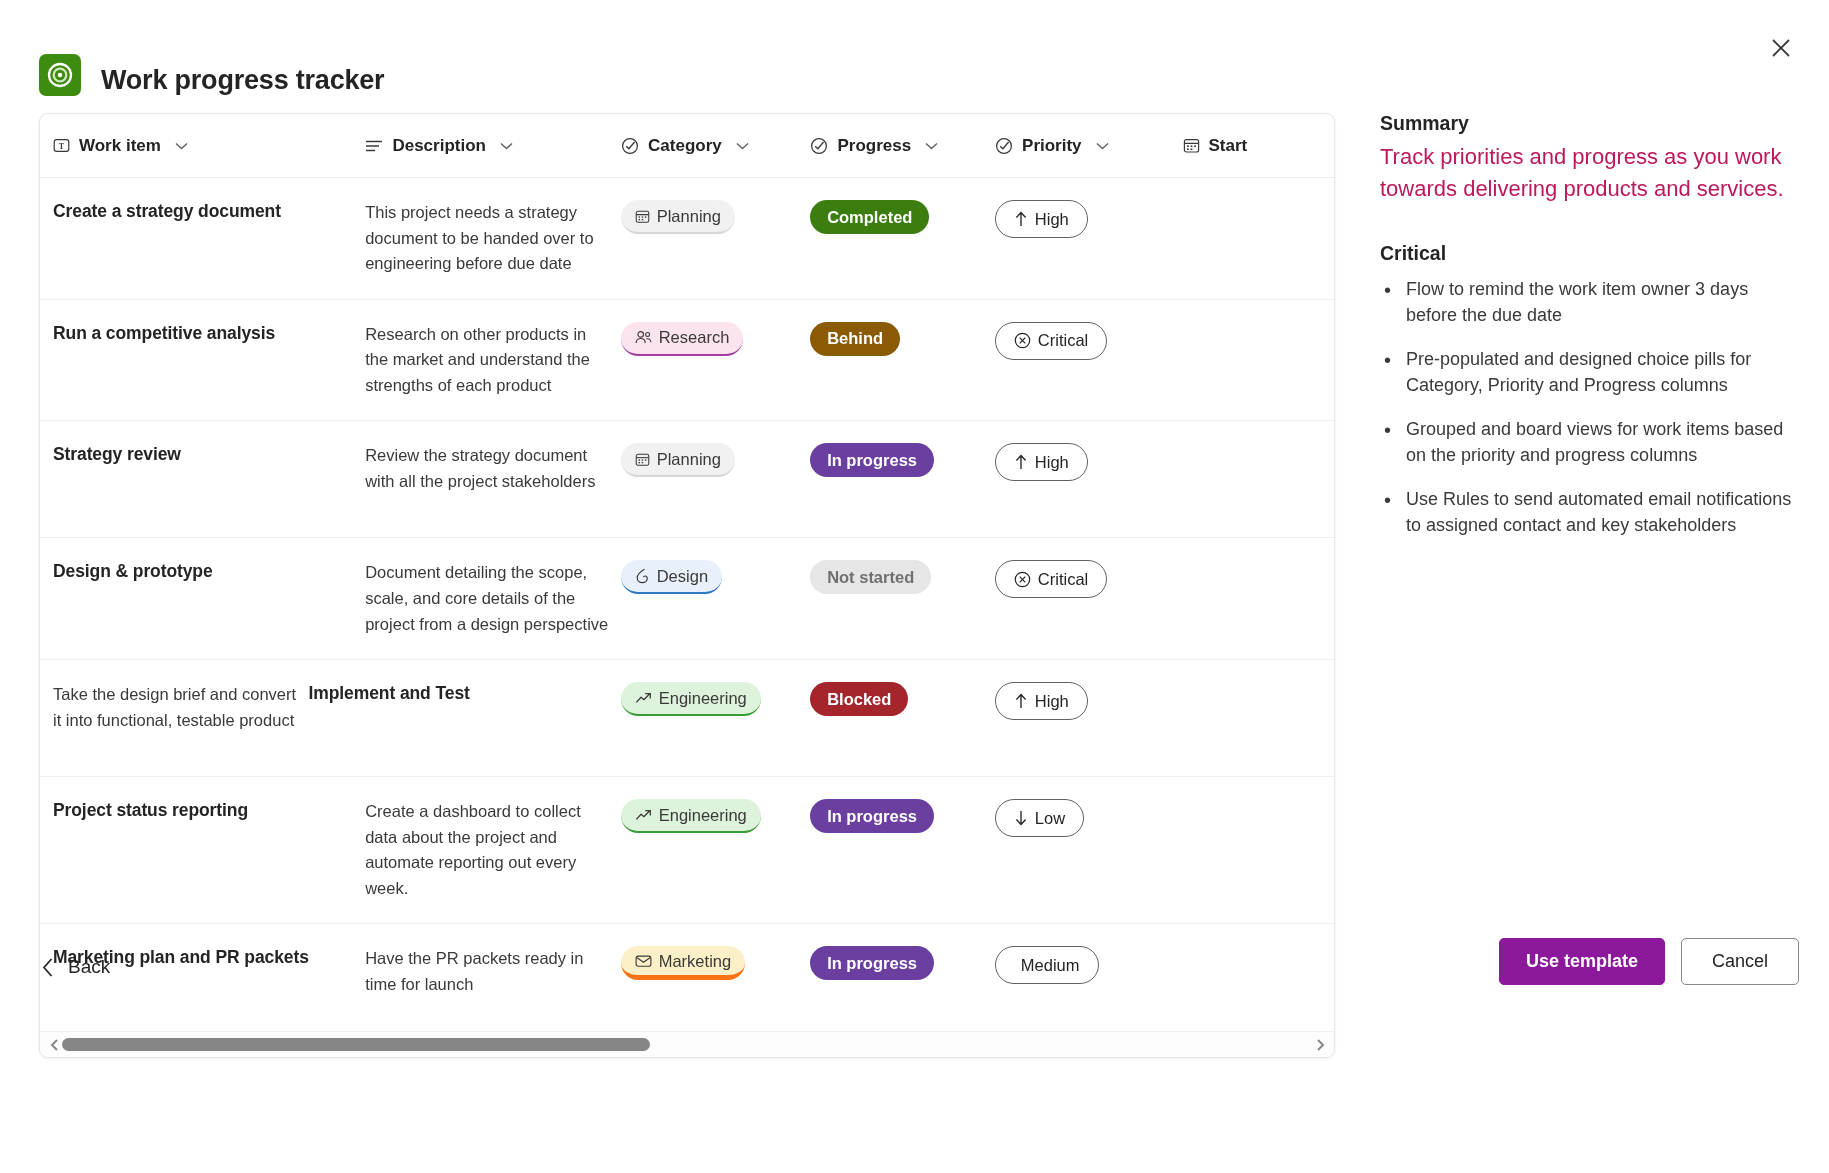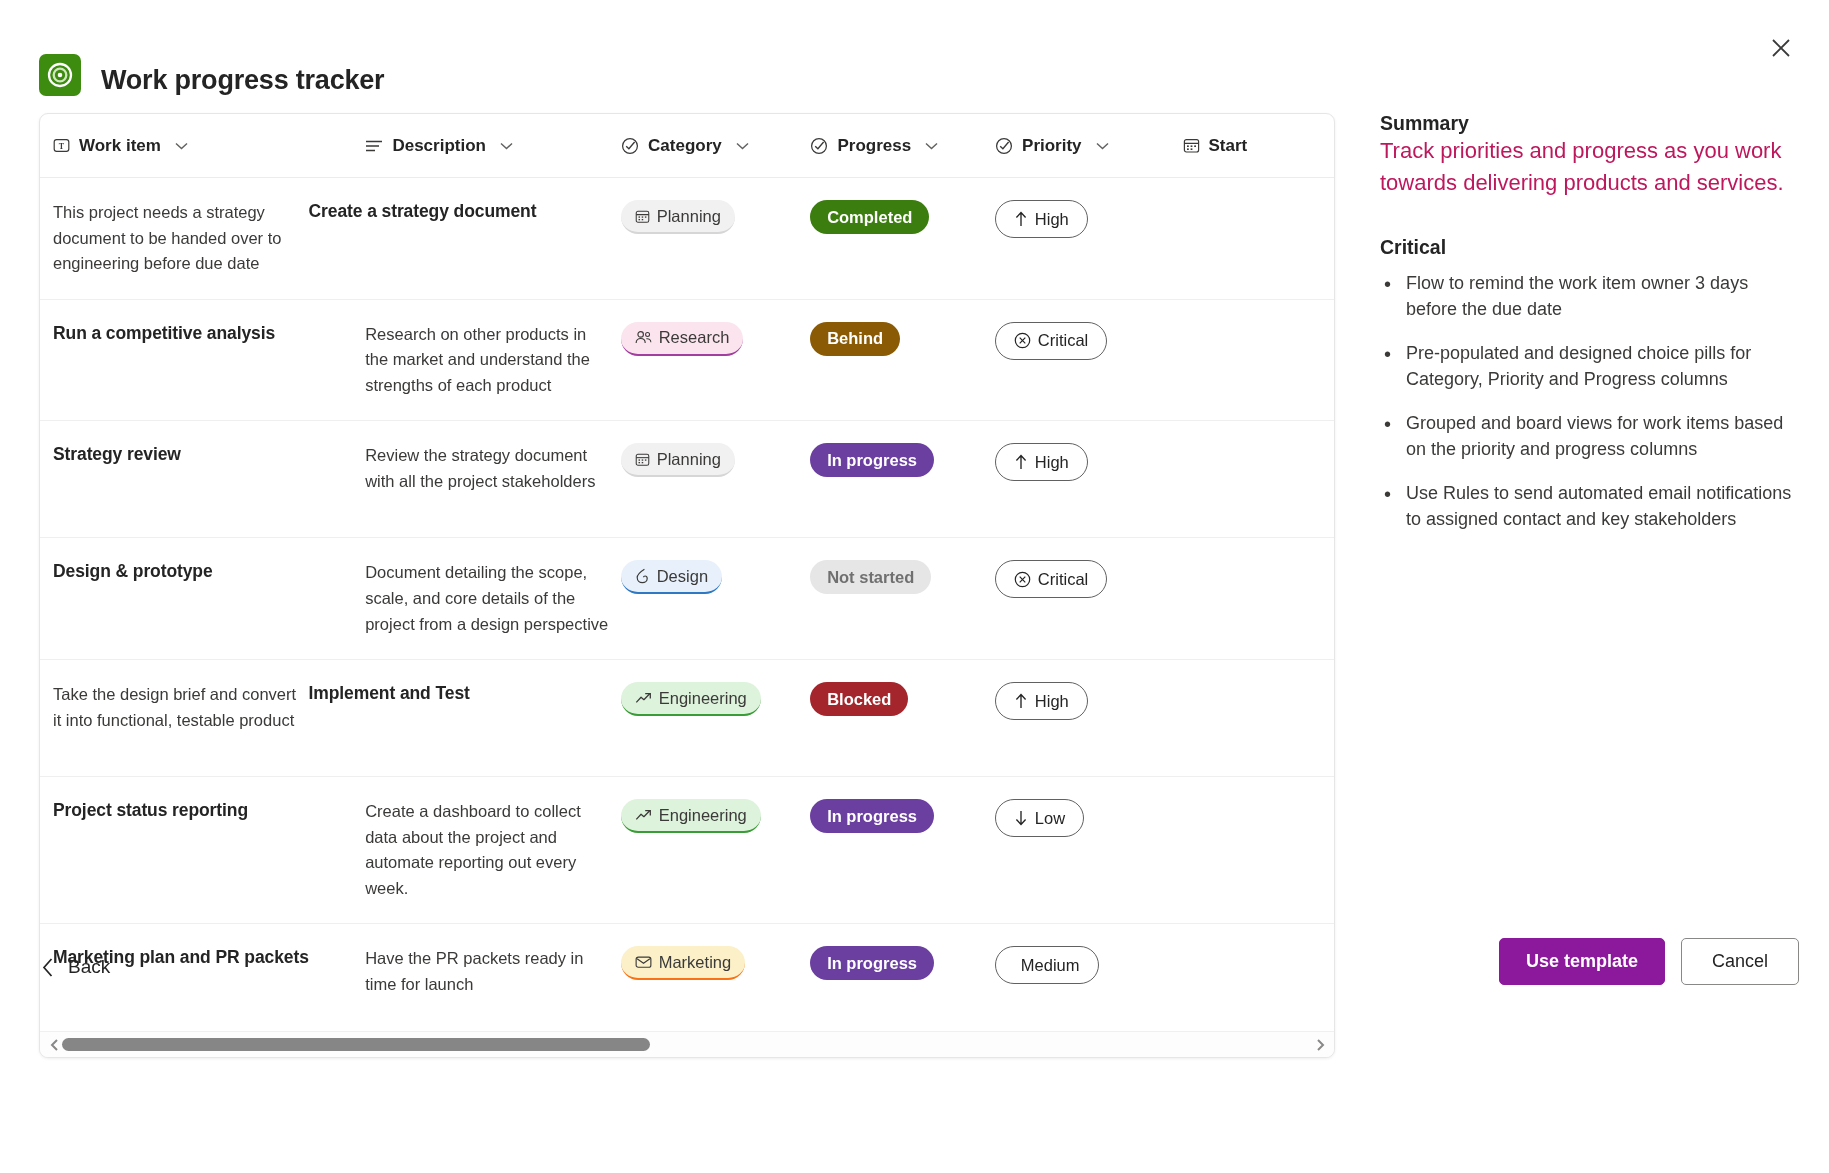--- a/index.html
+++ b/index.html
@@ -88,21 +88,21 @@
   .pill {
     display: inline-flex; align-items: center; gap: 7px;
     height: 34px; padding: 0 14px; border-radius: 17px;
     font-size: 16.5px; line-height: 1; white-space: nowrap;
   }
   .pill.cat { font-weight: 400; }
   .pill-planning   { background:#f1f1f1; color:#3b3a39; border-bottom:2px solid #d6d6d6;}
   .pill-research   { background:#fbe4ee; color:#3b3a39; border-bottom:2px solid #a33ea1;}
   .pill-design     { background:#e8f1fb; color:#3b3a39; border-bottom:2px solid #2f78c4;}
   .pill-engineering{ background:#ddf3dc; color:#3b3a39; border-bottom:2px solid #3a9c36;}
-  .pill-marketing  { background:#fbf0c8; color:#3b3a39; border-bottom:2px solid #f97316;}
+  .pill-marketing  { background:#fbf0c8; color:#3b3a39; border-bottom:5px solid #f97316;}
 
   .pill.status { color:#ffffff; font-weight:600; height:34px; padding:0 17px; }
   .st-completed  { background:#3b7d0e; }
   .st-behind     { background:#8a5a05; }
   .st-inprogress { background:#6b3fa0; }
   .st-notstarted { background:#e6e6e6; color:#707070 !important; font-weight:400; }
   .st-blocked    { background:#a4262c; }
 
   .pill.prio {
     background:#ffffff; border:1px solid #616161; color:#242424;
@@ -121,21 +121,21 @@
     position: absolute; left: 0; top: 6px;
     width: 47%; height: 13px; border-radius: 7px; background: #868686;
     cursor: grab;
   }
 
   
   .side {
     position: absolute; left: 1380px; top: 112px; width: 420px;
   }
   .side h3 {
-    font-size: 19.5px; font-weight: 600; color: #242424; 
+    font-size: 19.5px; font-weight: 600; color: #242424; margin-bottom: 6px;
   }
   .side p { font-size: 22px; line-height: 1.44; color: #be185d; }
   .side h3.features { margin-top: 38px; margin-bottom: 12px; }
   .side ul { list-style: none; }
   .side li {
     position: relative; padding-left: 26px; margin-bottom: 18px;
     font-size: 18px; line-height: 1.44; color: #3b3a39;
   }
   .side li::before {
     content: "•"; position: absolute; left: 4px; top: -1px;
@@ -277,25 +277,25 @@
           <rect x="4" y="11.4" width="1.8" height="1.6" fill="#3b3a39"></rect>
           <rect x="7.6" y="11.4" width="1.8" height="1.6" fill="#3b3a39"></rect>
         </svg>
       </span>
       <span>Start</span>
     </div>
   </div>
 
   <div class="grid-body" id="rows">
       <div class="row">
+        <div class="cell c-work">
+          <div class="work-title">Create a strategy document</div>
+        </div>
         <div class="cell c-desc">
           <div class="desc-text">This project needs a strategy document to be handed over to engineering before due date</div>
-        </div>
-        <div class="cell c-work">
-          <div class="work-title">Create a strategy document</div>
         </div>
         <div class="cell c-cat"><span class="pill cat pill-planning">
             <span>
               <svg width="15" height="15" viewBox="0 0 17 17">
                 <rect x="1.4" y="2.6" width="14.2" height="12.4" rx="2" fill="none" stroke="#3b3a39" stroke-width="1.2"></rect>
                 <path d="M1.4 6.4 H15.6" stroke="#3b3a39" stroke-width="1.2"></path>
                 <rect x="4" y="8.4" width="1.7" height="1.5" fill="#3b3a39"></rect>
                 <rect x="7.6" y="8.4" width="1.7" height="1.5" fill="#3b3a39"></rect>
                 <rect x="11.2" y="8.4" width="1.7" height="1.5" fill="#3b3a39"></rect>
                 <rect x="4" y="11.3" width="1.7" height="1.5" fill="#3b3a39"></rect>

